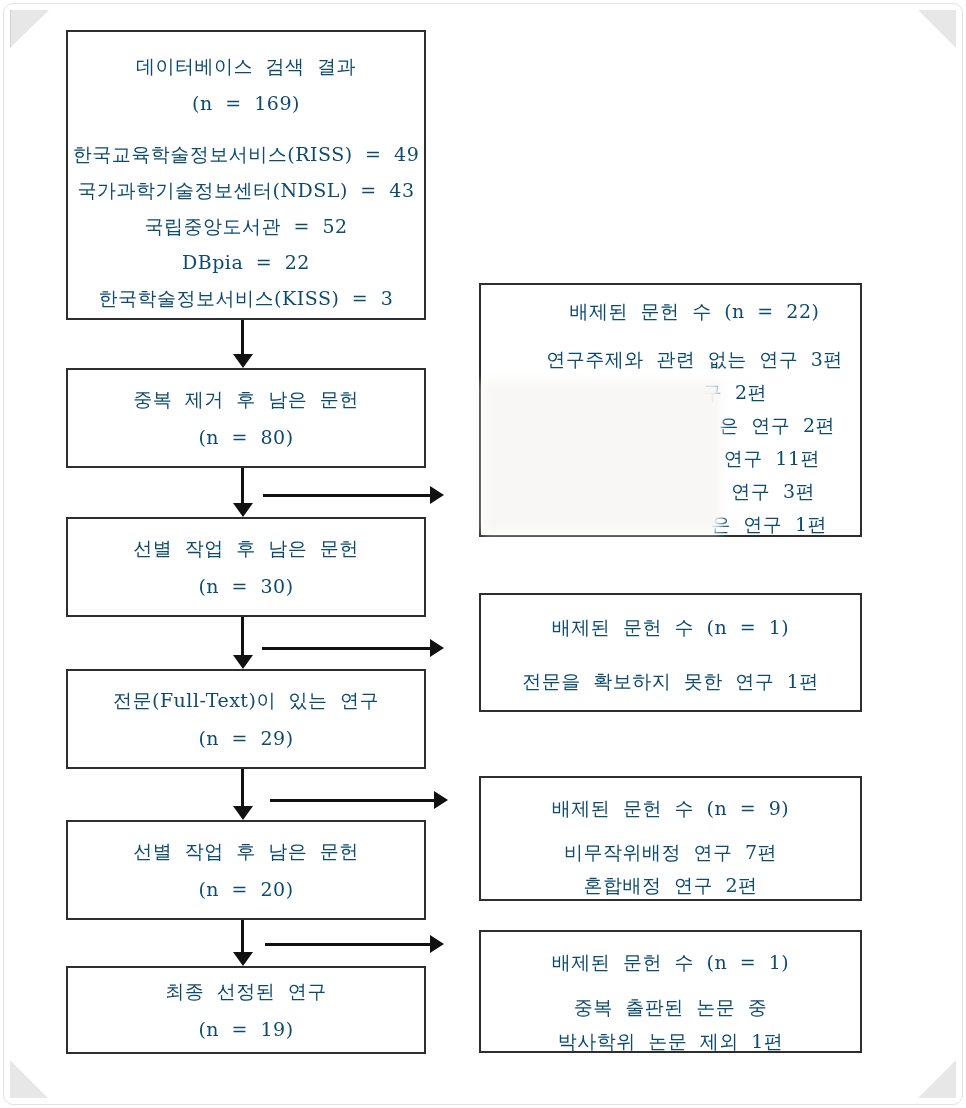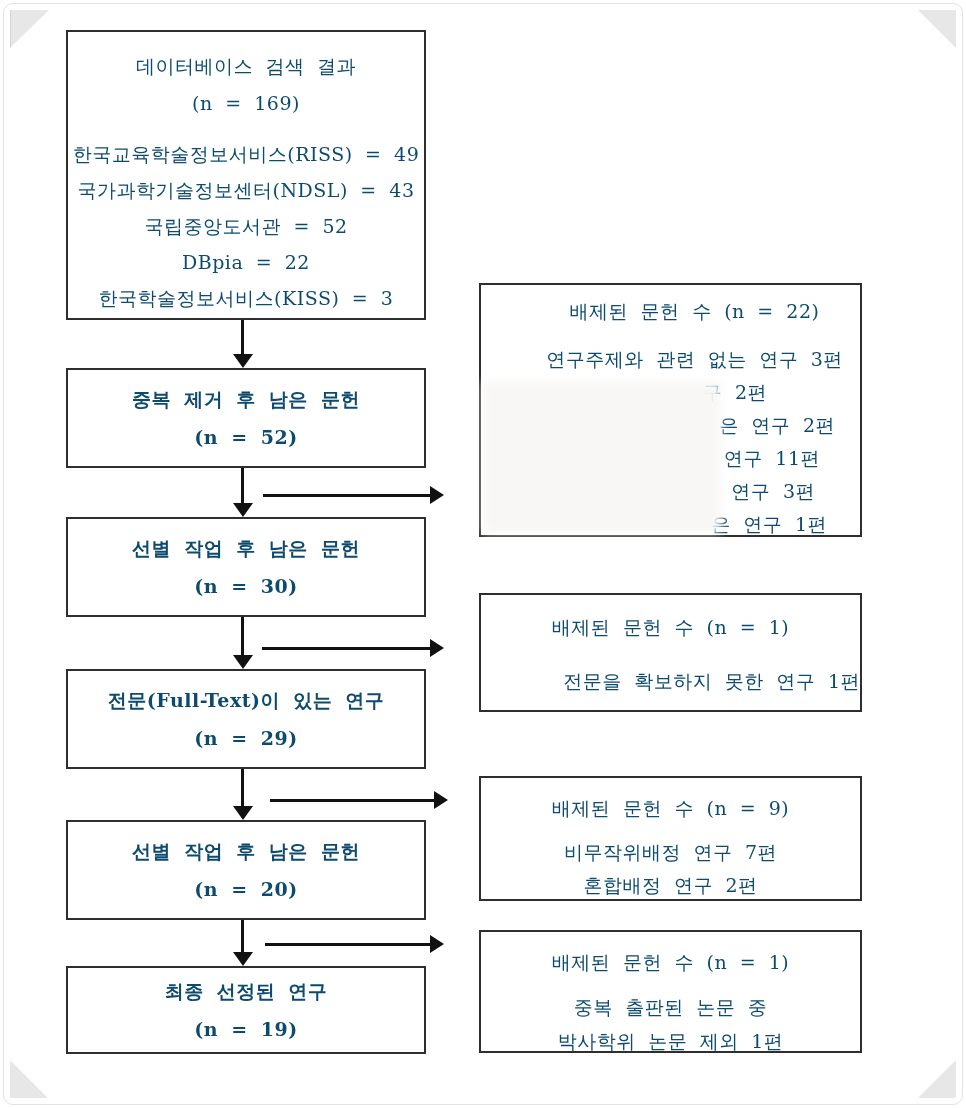--- a/index.html
+++ b/index.html
@@ -27,41 +27,41 @@
   }
   
   .box-l { left:66px; width:360px; }
   #box-db      { top:30px;  height:290px; padding-top:16px; }
   #box-dedup   { top:368px; height:100px; }
   #box-screen1 { top:517px; height:100px; }
   #box-ft      { top:669px; height:100px; }
   #box-screen2 { top:820px; height:100px; }
   #box-final   { top:966px; height:88px;  }
   .two-line { display:flex; flex-direction:column; justify-content:center; }
-  .two-line .line { line-height:38px;font-weight:bold; }
+  .two-line .line { line-height:38px; }
   #box-db .line { line-height:37px; }
   #box-db .details { margin-top:14px; }
   #box-db .details .line { line-height:36px; }
 
   
   .box-r { left:479px; width:383px; }
   #box-ex1 { top:283px; height:254px; padding-top:8px;padding-left:48px; }
   #box-ex2 { top:593px; height:119px; padding-top:14px; }
   #box-ex3 { top:763px; height:125px; padding-top:12px;margin-top:13px; }
   #box-ex4 { top:930px; height:123px; padding-top:12px; }
   .ex-header { line-height:36px; }
   #box-ex1 .ex-body { margin-top:14px; }
   #box-ex1 .ex-body .line { line-height:33px; }
   #box-ex1 .frag { line-height:32px; text-align:right; }
   #box-ex1 .frag-0 { padding-right:93px; }
   #box-ex1 .frag-1 { padding-right:25px; }
   #box-ex1 .frag-2 { padding-right:40px; }
   #box-ex1 .frag-3 { padding-right:45px; }
   #box-ex1 .frag-4 { padding-right:33px; }
-  #box-ex2 .ex-body { margin-top:18px;text-align:right; } #box-ex2 .line { line-height:36px; }
+  #box-ex2 .ex-body { margin-top:18px; } #box-ex2 .line { line-height:36px; }
   #box-ex3 .ex-body { margin-top:10px; } #box-ex3 .line { line-height:33px; }
   #box-ex4 .ex-body { margin-top:10px; } #box-ex4 .line { line-height:34px; }
 
   
   .blur-patch {
     position:absolute; left:2px; top:96px; width:238px; height:152px;
     background:rgba(248,247,245,0.97); filter:blur(5px); z-index:3;
   }
 
   
@@ -103,21 +103,21 @@
       <div class="line">한국교육학술정보서비스(RISS) = 49</div>
       <div class="line">국가과학기술정보센터(NDSL) = 43</div>
       <div class="line">국립중앙도서관 = 52</div>
       <div class="line">DBpia = 22</div>
       <div class="line">한국학술정보서비스(KISS) = 3</div>
     </div>
   </div>
 
   <div class="fbox box-l two-line" id="box-dedup">
     <div class="line">중복 제거 후 남은 문헌</div>
-    <div class="line">(n = 52)</div>
+    <div class="line">(n = 80)</div>
   </div>
 
   <div class="fbox box-l two-line" id="box-screen1">
     <div class="line">선별 작업 후 남은 문헌</div>
     <div class="line">(n = 30)</div>
   </div>
 
   <div class="fbox box-l two-line" id="box-ft">
     <div class="line">전문(Full-Text)이 있는 연구</div>
     <div class="line">(n = 29)</div>

